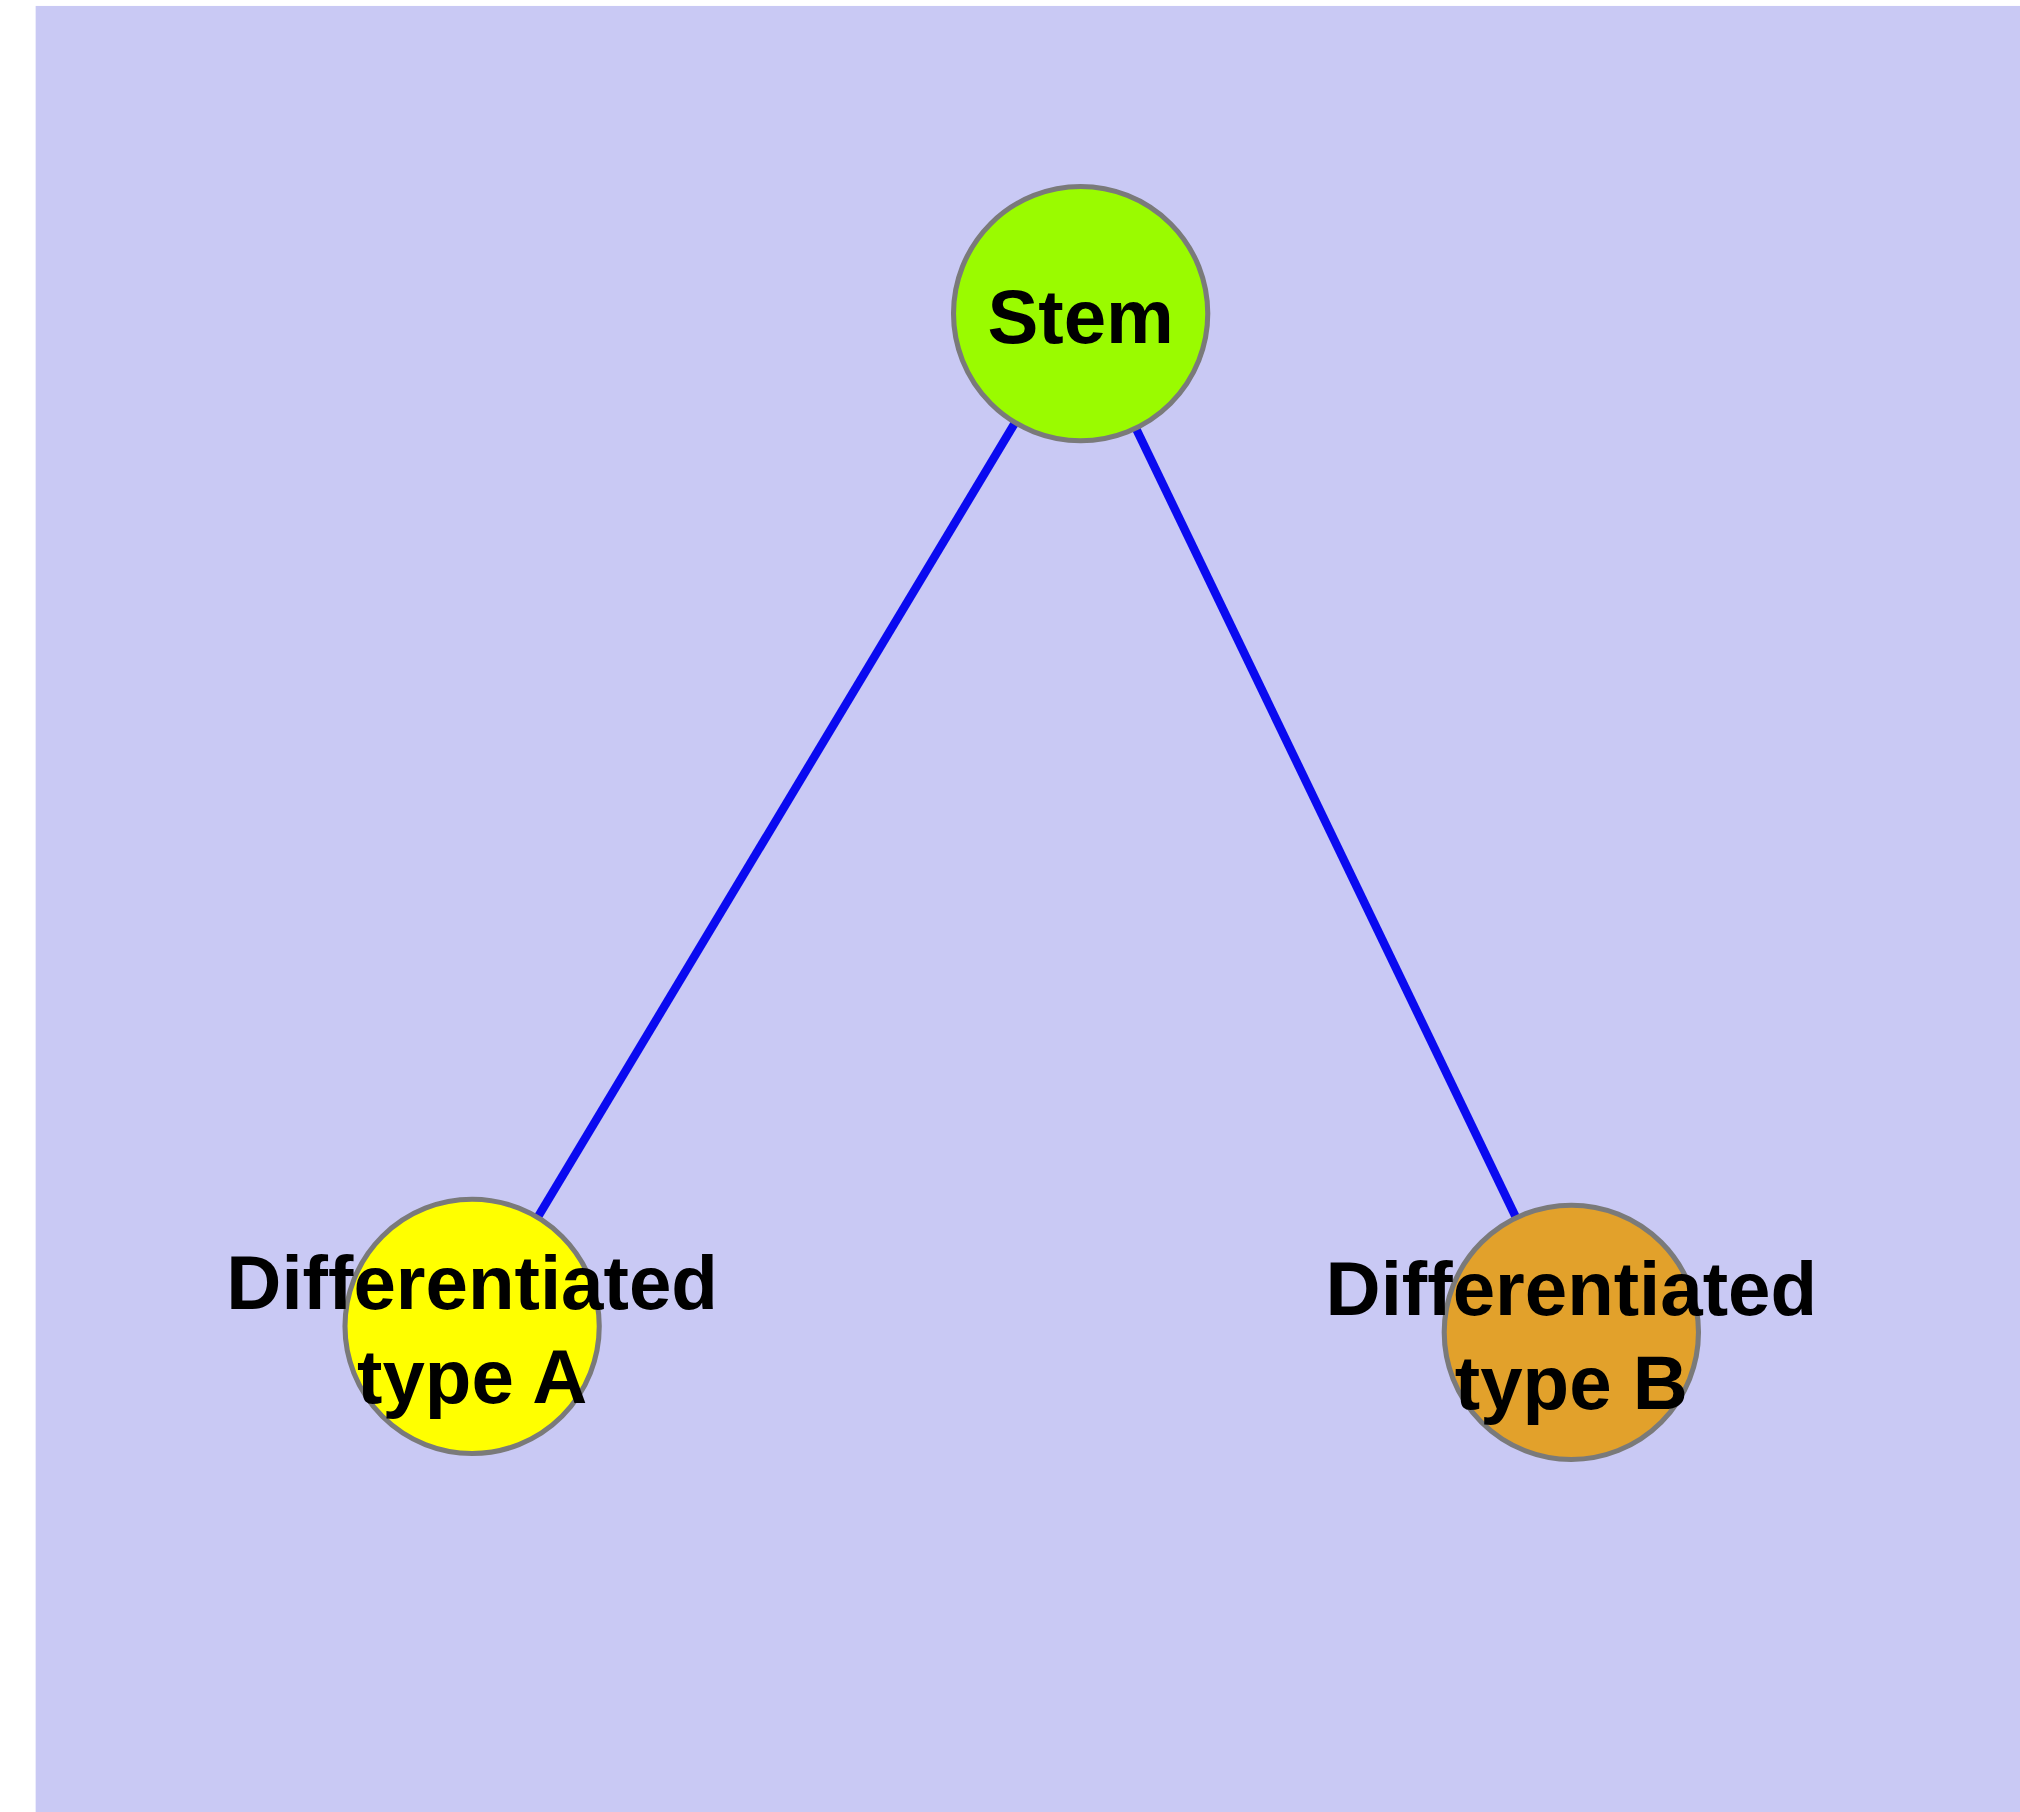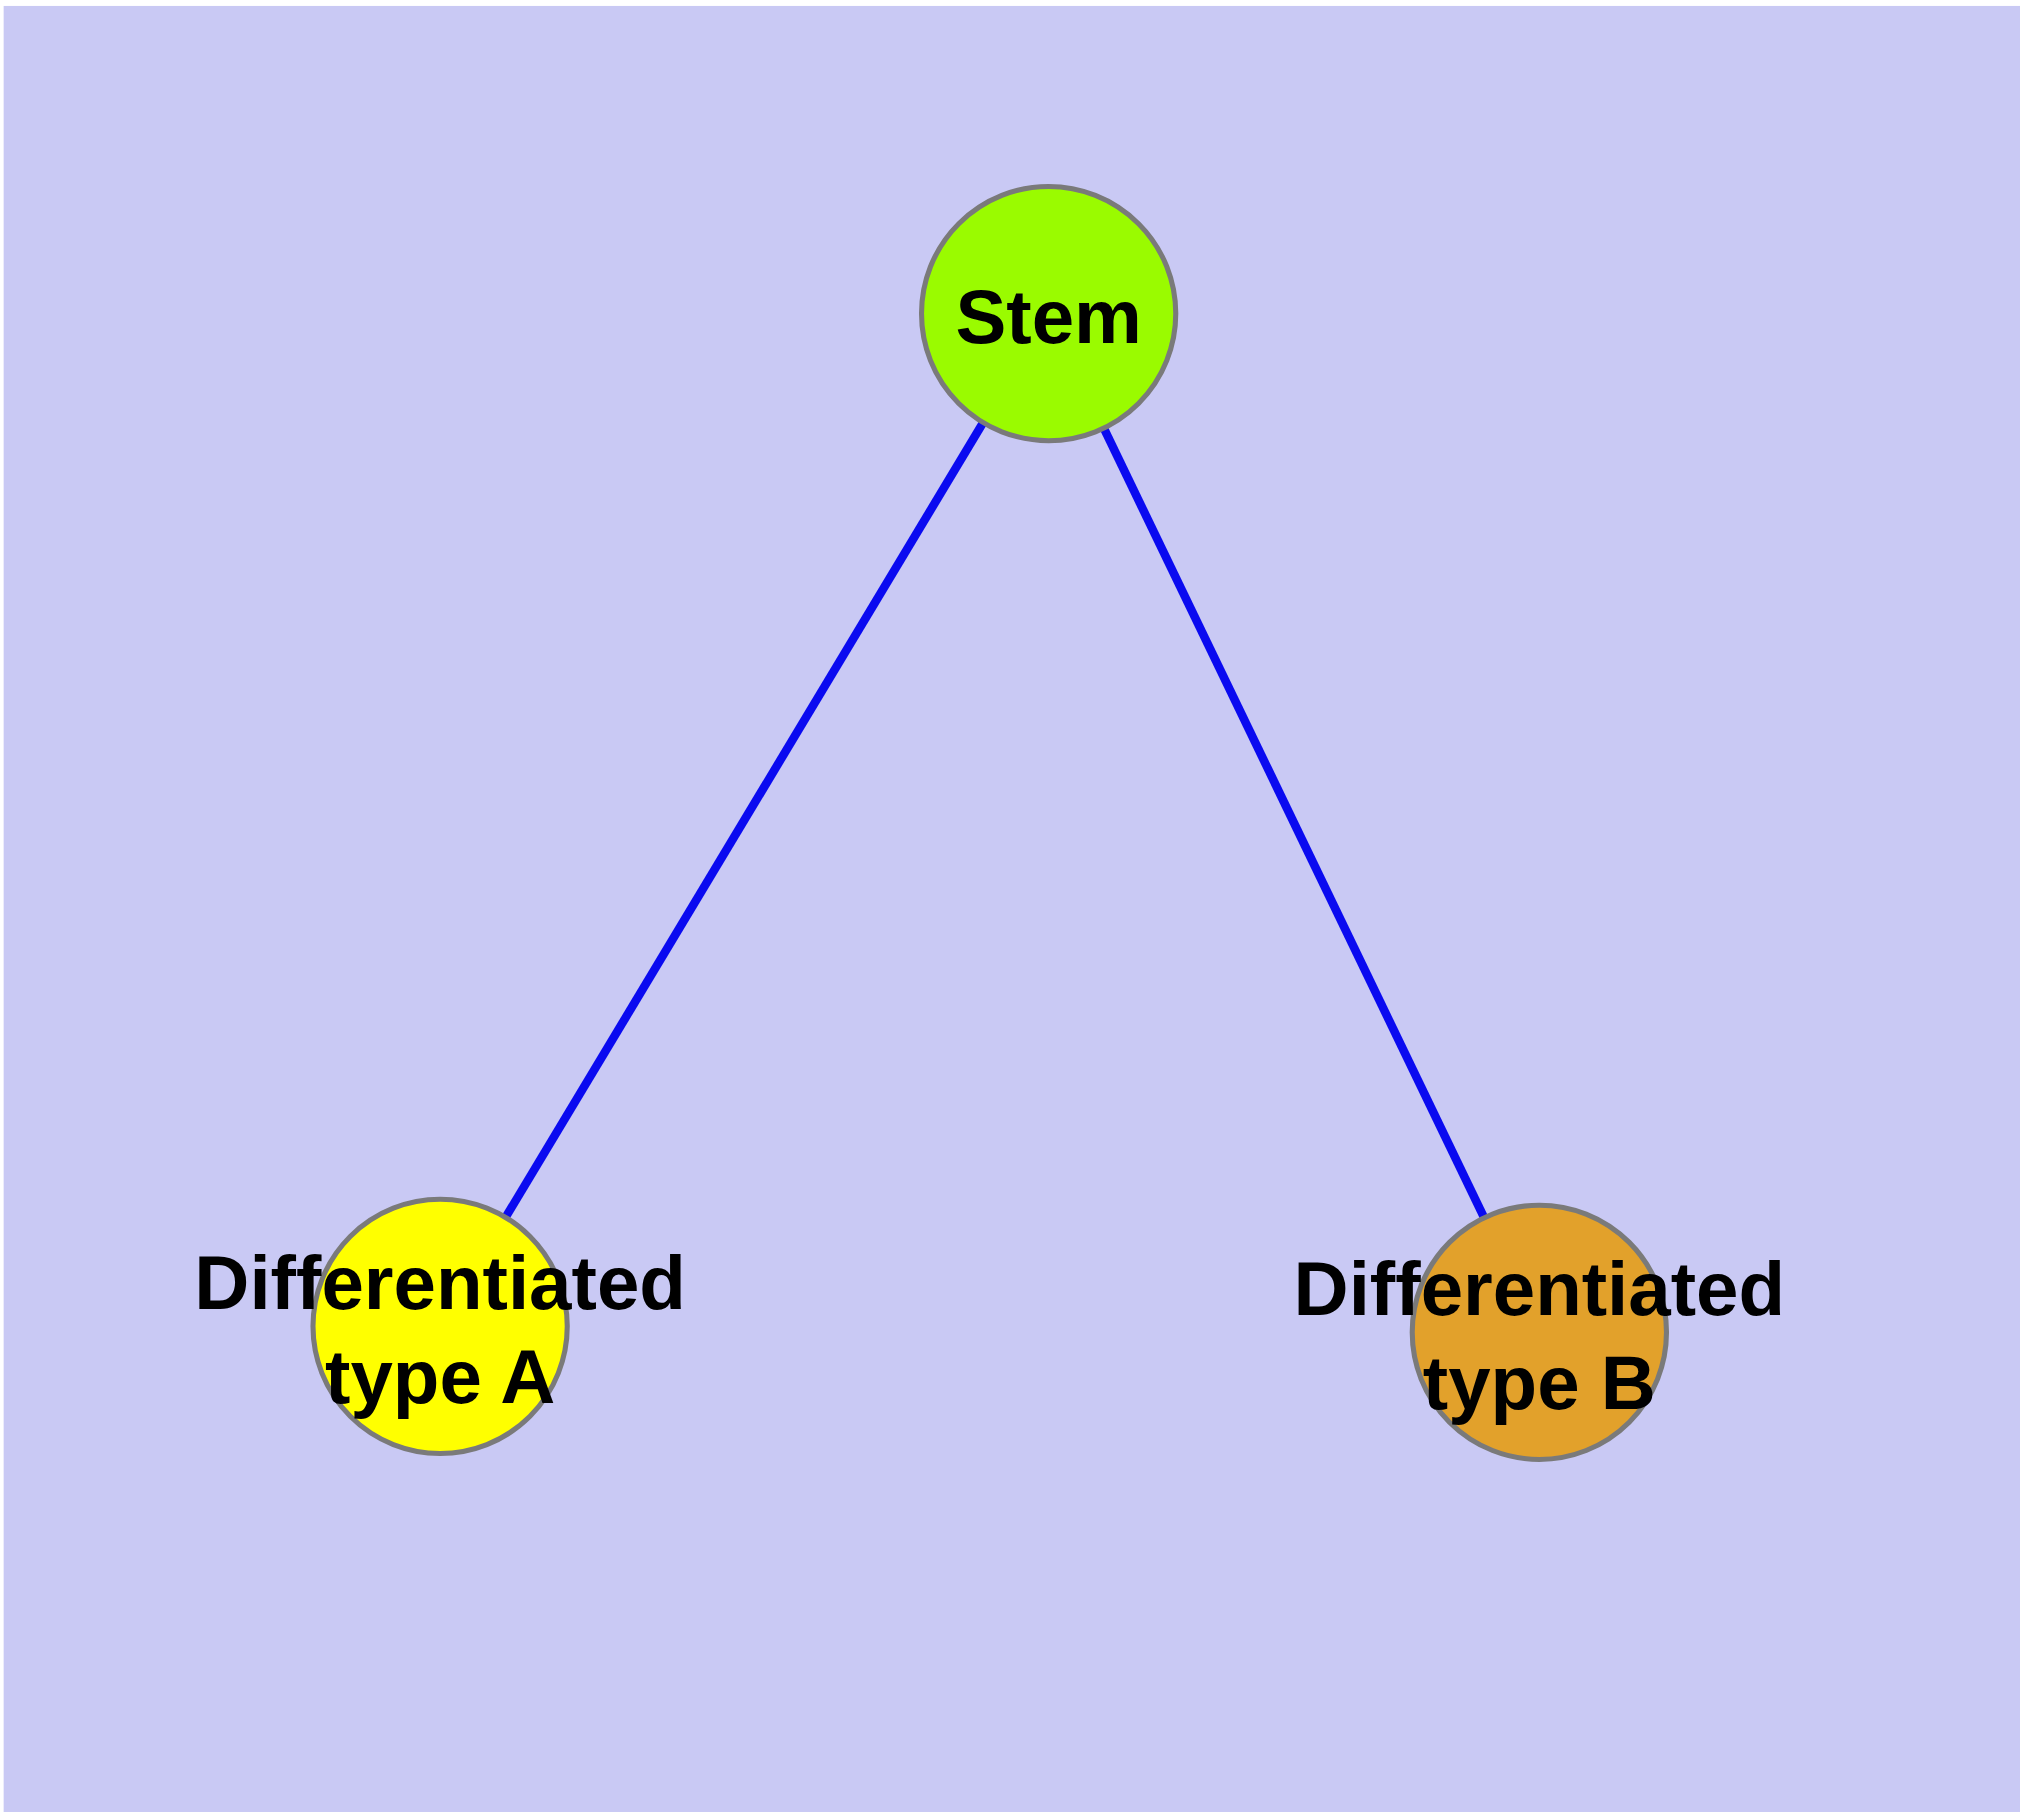--- a/index.html
+++ b/index.html
@@ -7,20 +7,21 @@
     padding: 0;
     background: #ffffff;
     width: 2021px;
     height: 1812px;
     overflow: hidden;
   }
   .stage {
     position: relative;
     width: 1898px;
     height: 1812px;
+    margin-left: 32px;
   }
   svg.diagram {
     display: block;
     width: 2021px;
     height: 1812px;
   }
   .node-label {
     font-family: "Liberation Sans", sans-serif;
     font-weight: bold;
     font-size: 90px;

